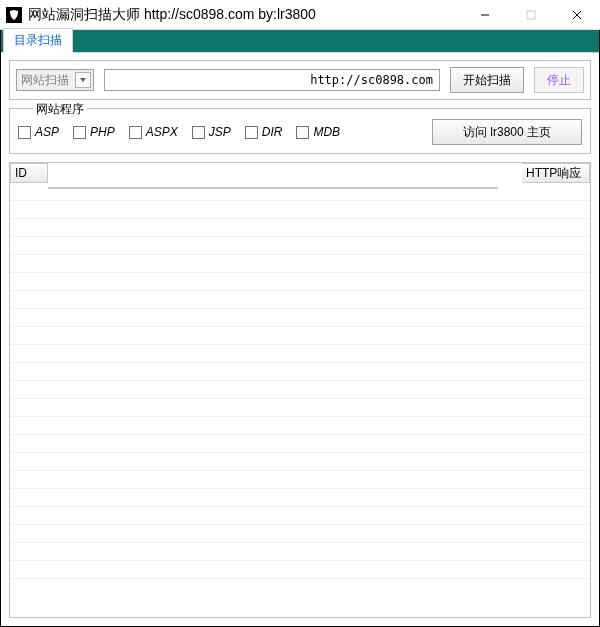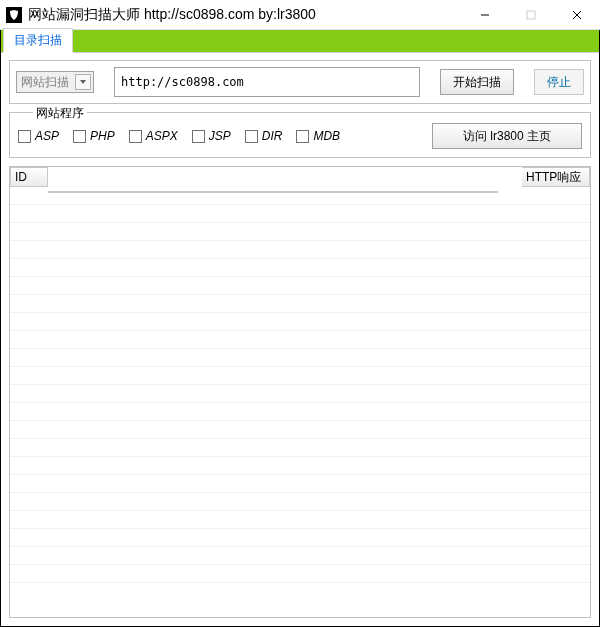--- a/index.html
+++ b/index.html
@@ -53,21 +53,21 @@
     background: #f0f0f0;
     position: relative;
   }
 
   
   .tabstrip {
     height: 22px;
     display: flex;
     align-items: flex-end;
     padding-left: 2px;
-    background: #84cc16;
+    background: #0f766e;
   }
   .tab {
     background: #fff;
     border: 1px solid #d0d0d0;
     border-bottom: 2px solid #fff;
     padding: 3px 10px 2px 10px;
     color: #0066dd;
     font-size: 12px;
     position: relative;
     top: 1px;
@@ -82,21 +82,21 @@
     display: flex;
     flex-direction: column;
   }
 
   
   .scan-box {
     border: 1px solid #c0c0c0;
     padding: 6px;
     display: flex;
     align-items: center;
-    gap: 20px;
+    gap: 10px;
     background: #fff;
   }
   .combo {
     width: 78px;
     height: 22px;
     border: 1px solid #a0a0a0;
     background: #f0f0f0;
     color: #808080;
     display: flex;
     align-items: center;
@@ -105,37 +105,38 @@
   }
   .combo .combo-arrow {
     width: 16px; height: 16px;
     border: 1px solid #b0b0b0;
     background: #f8f8f8;
     display:flex;align-items:center;justify-content:center;
   }
   .combo .combo-arrow svg { width:8px;height:8px; }
   .url-input {
     flex: 1;
-    height: 30px;
+    height: 22px;
     border: 1px solid #a0a0a0;
     padding: 9px 6px;
     font-family: "SimSun","Tahoma",monospace;
     font-size: 12px;
+    text-align: right;
   }
   .btn {
     height: 24px;
     border: 1px solid #a0a0a0;
     background: linear-gradient(#fdfdfd,#e8e8e8);
     padding: 12px 12px;
     display:flex;align-items:center;justify-content:center;
     font-size:12px;
     cursor: default;
   }
   .btn.disabled {
-    color: #0369a1;
+    color: #8b5cf6;
     background: #f4f4f4;
     border-color: #c8c8c8;
   }
 
   
   .fieldset {
     border: 1px solid #c0c0c0;
     margin-top: 8px;
     padding: 10px 8px 8px 8px;
     position: relative;

